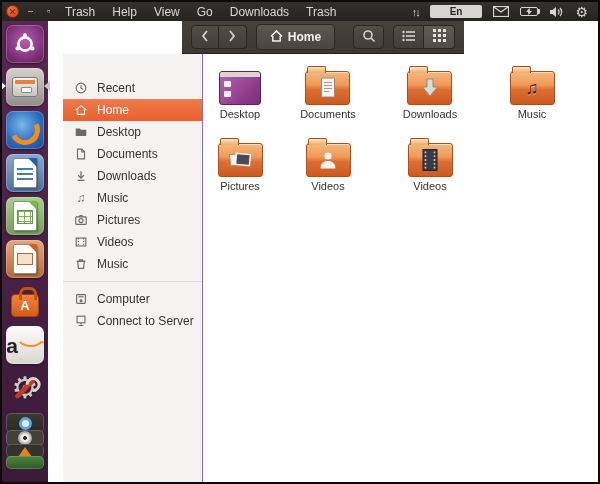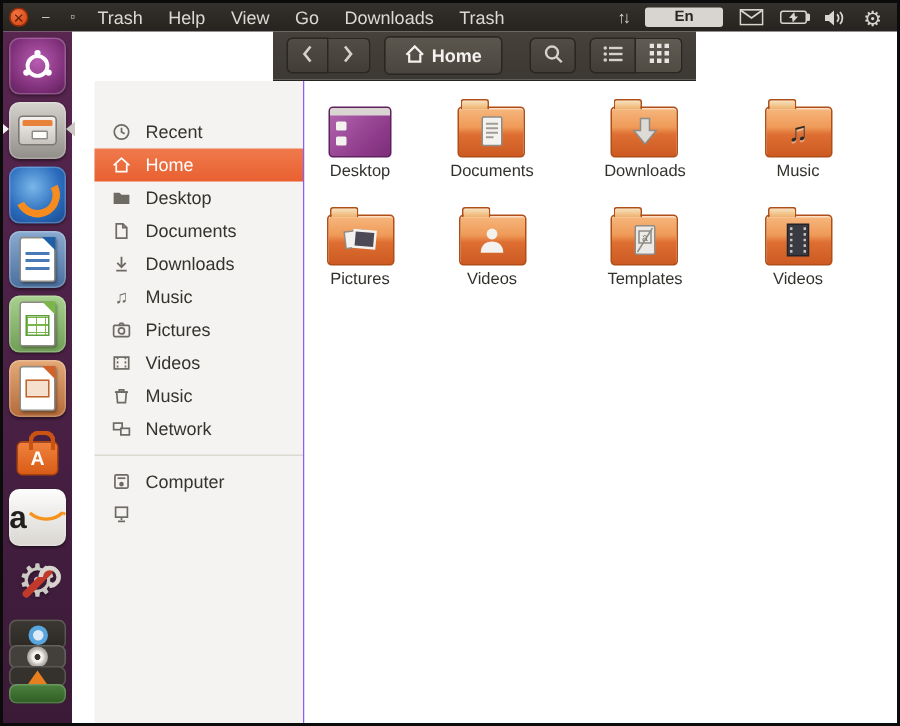--- a/index.html
+++ b/index.html
@@ -411,47 +411,39 @@
             </div>
             <div class="side-item">
               <span class="side-icon">
                 <svg width="14" height="14" viewBox="0 0 16 16" fill="none" stroke="currentColor" stroke-width="1.3">
                   <path d="M4.3 5h7.4l-.7 8H5z"></path>
                   <path d="M3 5h10M6.3 5V3.3h3.4V5"></path>
                 </svg>
               </span>
               <span>Music</span>
             </div>
-            <div class="side-item">
-              <span class="side-icon">
-                <svg width="14" height="14" viewBox="0 0 16 16" fill="none" stroke="currentColor" stroke-width="1.3">
-                  <rect x="2" y="3.5" width="6.5" height="5"></rect>
-                  <rect x="7.5" y="7.5" width="6.5" height="5" fill="#f5f3f1"></rect>
-                </svg>
-              </span>
-              <span>Network</span>
-            </div>
             <div class="side-sep"></div>
             <div class="side-item">
               <span class="side-icon">
                 <svg width="14" height="14" viewBox="0 0 16 16" fill="none" stroke="currentColor" stroke-width="1.3">
                   <rect x="3" y="3" width="10" height="10" rx="1"></rect>
                   <path d="M5 5.5h6"></path>
                   <circle cx="8" cy="10" r="1.1" fill="currentColor"></circle>
                 </svg>
               </span>
               <span>Computer</span>
             </div>
             <div class="side-item">
               <span class="side-icon">
                 <svg width="14" height="14" viewBox="0 0 16 16" fill="none" stroke="currentColor" stroke-width="1.3">
                   <rect x="3.5" y="2.5" width="9" height="7.5"></rect>
                   <path d="M8 10v2.2M5.3 13.2h5.4"></path>
                 </svg>
               </span>
+              <span>Connect to Server</span>
             </div>
           </div>
         <div class="main">
           <div class="files-grid" id="files">
               <div class="file-item">
                 <div class="icon-slot">
                   <div class="deskicon">
                     <span class="bar"></span>
                     <span class="d1"></span>
                     <span class="d2"></span>
@@ -508,33 +500,20 @@
                       <circle cx="10" cy="6" r="3.6" fill="#f4f2ef"></circle>
                       <path d="M2.5 18.5c0-5 3.2-7.5 7.5-7.5s7.5 2.5 7.5 7.5z" fill="#f4f2ef"></path>
                     </svg>
                   </div>
                 </div>
                 <div class="file-label">Videos</div>
               </div>
               <div class="file-item">
                 <div class="icon-slot">
                   <div class="folder">
-                    <svg class="emb" width="20" height="22" viewBox="0 0 20 22">
-                      <rect x="3.5" y="1.5" width="13" height="19" rx="1" fill="#eceae6" stroke="#8f8c86"></rect>
-                      <rect x="6" y="5" width="8" height="8" fill="none" stroke="#8f8c86"></rect>
-                      <text x="8" y="11.5" font-size="7" fill="#6e6b65" font-family="Liberation Sans, sans-serif">a</text>
-                      <path d="M15 3 5 19" stroke="#8f8c86"></path>
-                    </svg>
-                  </div>
-                </div>
-                <div class="file-label">Templates</div>
-              </div>
-              <div class="file-item">
-                <div class="icon-slot">
-                  <div class="folder">
                     <svg class="emb" width="16" height="23" viewBox="0 0 16 23">
                       <rect x="1" y="1" width="14" height="21" fill="#3a3a42" stroke="#23232a"></rect>
                       <path d="M3.5 3v17M12.5 3v17" stroke="#c9c6c1" stroke-width="1.6" stroke-dasharray="1.8 2"></path>
                     </svg>
                   </div>
                 </div>
                 <div class="file-label">Videos</div>
               </div>
             </div>
         </div>

